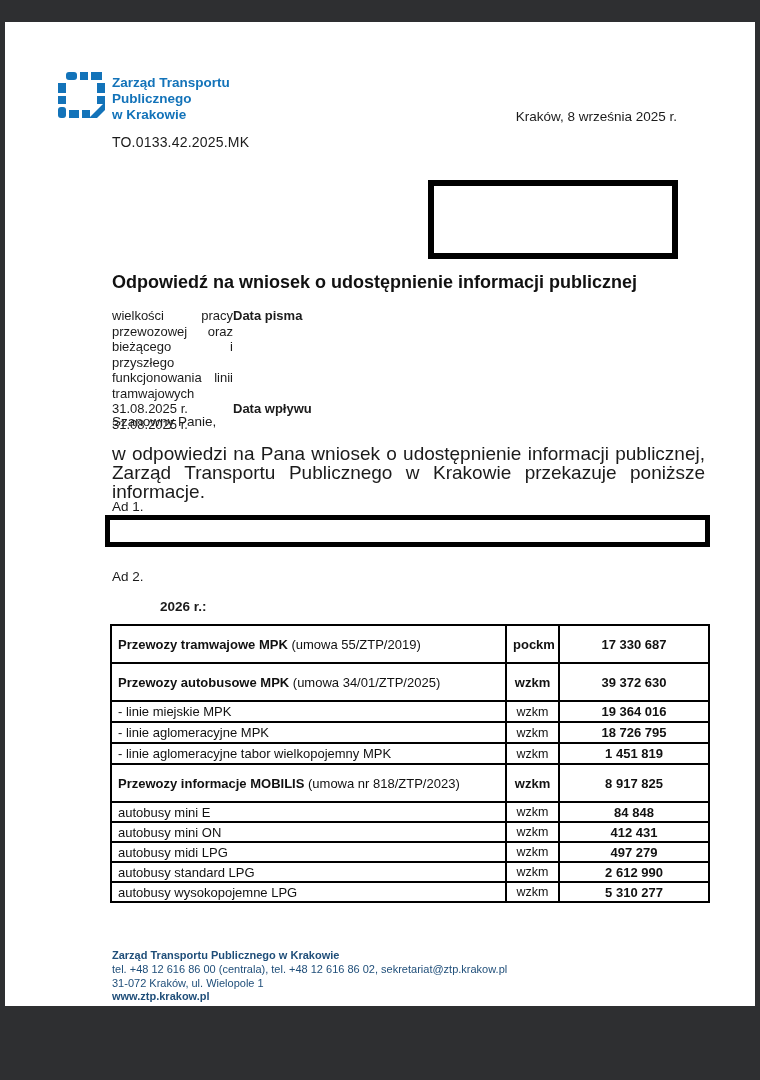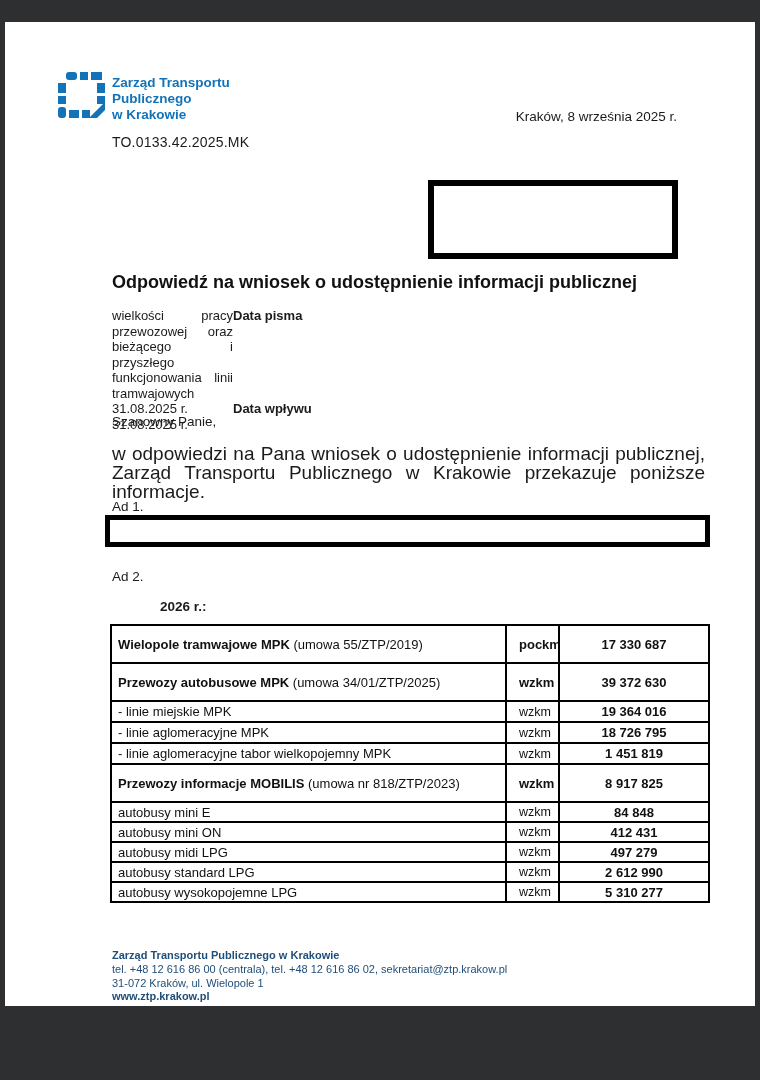--- a/index.html
+++ b/index.html
@@ -42,21 +42,21 @@
     line-height:19px; text-align:justify; }
   .ad1 { left:107px; top:477px; font-size:13.5px; }
   .ad2 { left:107px; top:547px; font-size:13.5px; }
   .year-heading { left:107px; top:577px; font-size:13.5px; font-weight:bold;margin-left:48px; }
 
   
   table.work { position:absolute; left:105px; top:602px; width:598px;
     border-collapse:collapse; font-size:13px; color:#111; table-layout:fixed; }
   table.work td { border:2px solid #000; vertical-align:middle; overflow:hidden; }
   .name-cell { padding-left:6px; }
-  .unit-cell { text-align:center; font-size:12.5px; padding:0 12px; }
+  .unit-cell { text-align:center; font-size:12.5px; padding:0 6px; }
   .val-cell  { text-align:center; font-weight:bold; }
   tr.r-major { height:38px; }
   tr.r-sub   { height:21px; }
   tr.r-small { height:20px; }
   tr.r-major .name-strong { font-weight:bold; }
   tr.r-major .unit-cell   { font-weight:bold; font-size:13px; }
 
   
   .footer { left:107px; top:927px; width:560px; color:#1f4e79;
     font-size:11px; line-height:13.8px; }
@@ -109,21 +109,21 @@
   <div class="abs year-heading">2026 r.:</div>
 
   <table class="work">
     <colgroup>
         <col style="width:395px">
         <col style="width:53px">
         <col style="width:150px">
       </colgroup>
     <tbody>
       <tr class="r-major">
-        <td class="name-cell"><span class="name-strong">Wielopole tramwajowe MPK</span><span> (umowa 55/ZTP/2019)</span></td>
+        <td class="name-cell"><span class="name-strong">Przewozy tramwajowe MPK</span><span> (umowa 55/ZTP/2019)</span></td>
         <td class="unit-cell">pockm</td>
         <td class="val-cell">17 330 687</td>
       </tr>
       <tr class="r-major">
         <td class="name-cell"><span class="name-strong">Przewozy autobusowe MPK</span><span> (umowa 34/01/ZTP/2025)</span></td>
         <td class="unit-cell">wzkm</td>
         <td class="val-cell">39 372 630</td>
       </tr>
       <tr class="r-sub">
         <td class="name-cell"><span>- linie miejskie MPK</span></td>

